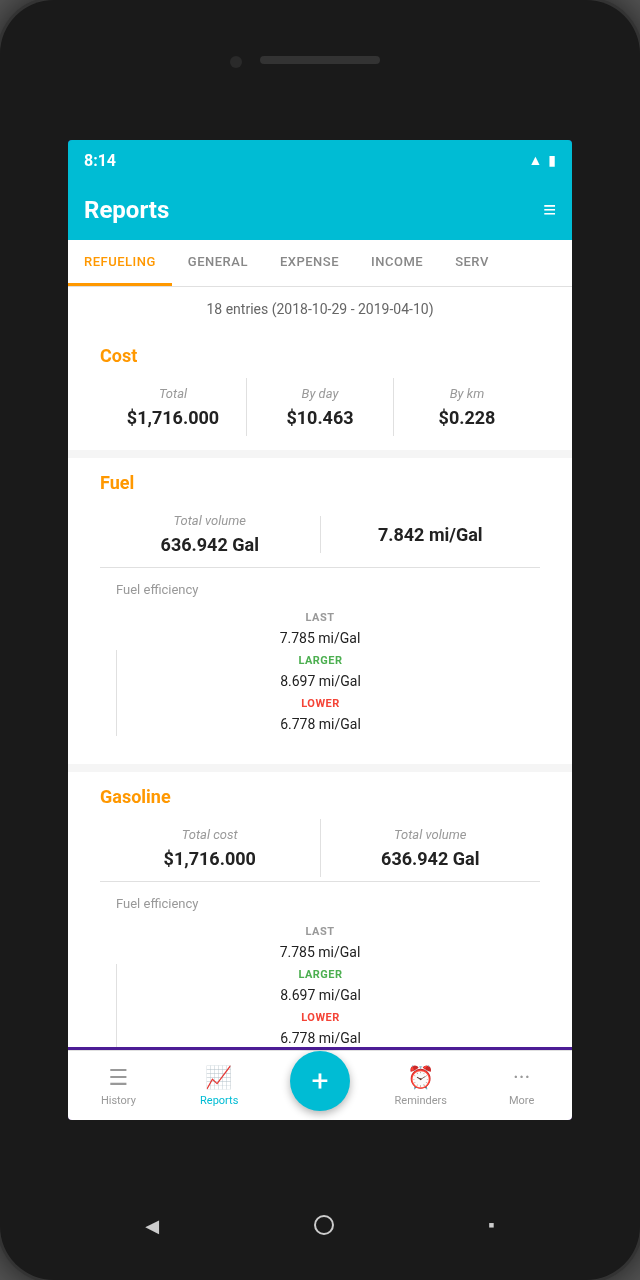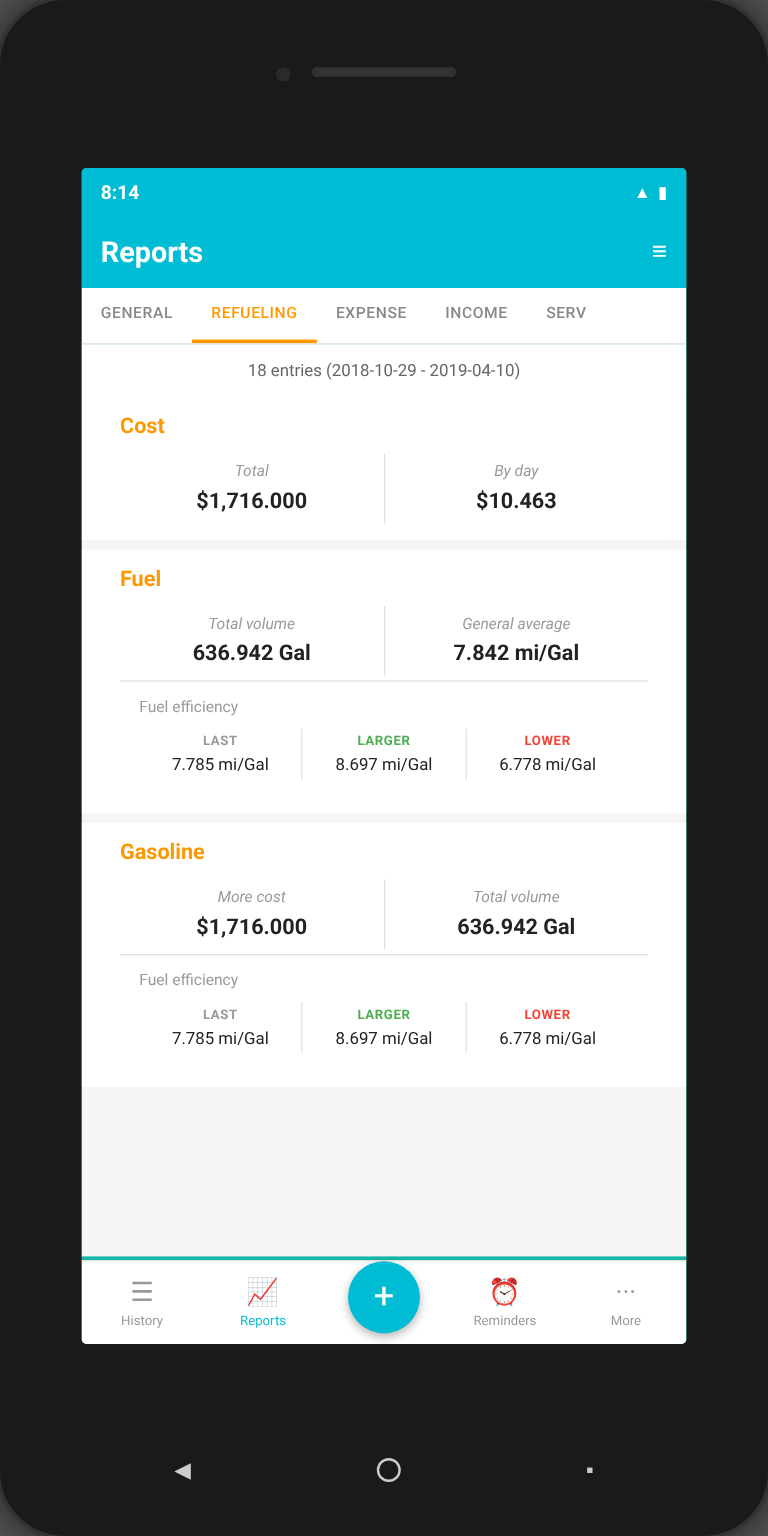--- a/index.html
+++ b/index.html
@@ -21,21 +21,21 @@
       overflow: hidden;
       box-shadow: 0 0 0 3px #333, 0 0 40px rgba(0,0,0,0.8);
     }
 
     .phone-screen {
       position: absolute;
       top: 140px;
       left: 68px;
       right: 68px;
       bottom: 160px;
-      background: #14b8a6;
+      background: #4c1d95;
       overflow: hidden;
       border-radius: 4px;
     }
 
     
     .status-bar {
       background: #00bcd4;
       height: 40px;
       display: flex;
       align-items: center;
@@ -160,20 +160,21 @@
     .efficiency-section {
       padding: 10px 16px 14px;
     }
     .efficiency-title {
       color: #999;
       font-size: 13px;
       margin-bottom: 10px;
     }
     .efficiency-row {
       display: flex;
+      flex-direction: column;
     }
     .eff-cell {
       flex: 1;
       text-align: center;
       padding: 4px;
     }
     .eff-cell + .eff-cell {
       border-left: 1px solid #e0e0e0;
     }
     .eff-label {
@@ -309,54 +310,57 @@
         <span class="battery-icon">▮</span>
       </div>
     </div>
 
     <div class="app-bar">
       <span class="app-title">Reports</span>
       <span class="filter-icon">≡</span>
     </div>
 
     <div class="tabs">
+      <div class="tab active">REFUELING</div>
       <div class="tab">GENERAL</div>
-      <div class="tab active">REFUELING</div>
       <div class="tab">EXPENSE</div>
       <div class="tab">INCOME</div>
       <div class="tab">SERV</div>
     </div>
 
     <div class="content">
 
       <div class="entries-label">18 entries (2018-10-29 - 2019-04-10)</div>
 
       <div class="section">
         <div class="section-title">Cost</div>
         <div class="stats-row">
           <div class="stat-cell">
             <div class="stat-label">Total</div>
             <div class="stat-value">$1,716.000</div>
           </div>
           <div class="stat-cell">
             <div class="stat-label">By day</div>
             <div class="stat-value">$10.463</div>
           </div>
+          <div class="stat-cell">
+            <div class="stat-label">By km</div>
+            <div class="stat-value">$0.228</div>
+          </div>
         </div>
       </div>
 
       <div class="section">
         <div class="section-title">Fuel</div>
         <div class="stats-row">
           <div class="stat-cell">
             <div class="stat-label">Total volume</div>
             <div class="stat-value">636.942 Gal</div>
           </div>
           <div class="stat-cell">
-            <div class="stat-label">General average</div>
             <div class="stat-value">7.842 mi/Gal</div>
           </div>
         </div>
         <div class="divider"></div>
         <div class="efficiency-section">
           <div class="efficiency-title">Fuel efficiency</div>
           <div class="efficiency-row">
             <div class="eff-cell">
               <div class="eff-label last">LAST</div>
               <div class="eff-value">7.785 mi/Gal</div>
@@ -370,21 +374,21 @@
               <div class="eff-value">6.778 mi/Gal</div>
             </div>
           </div>
         </div>
       </div>
 
       <div class="section">
         <div class="section-title">Gasoline</div>
         <div class="stats-row">
           <div class="stat-cell">
-            <div class="stat-label">More cost</div>
+            <div class="stat-label">Total cost</div>
             <div class="stat-value">$1,716.000</div>
           </div>
           <div class="stat-cell">
             <div class="stat-label">Total volume</div>
             <div class="stat-value">636.942 Gal</div>
           </div>
         </div>
         <div class="divider"></div>
         <div class="efficiency-section">
           <div class="efficiency-title">Fuel efficiency</div>

